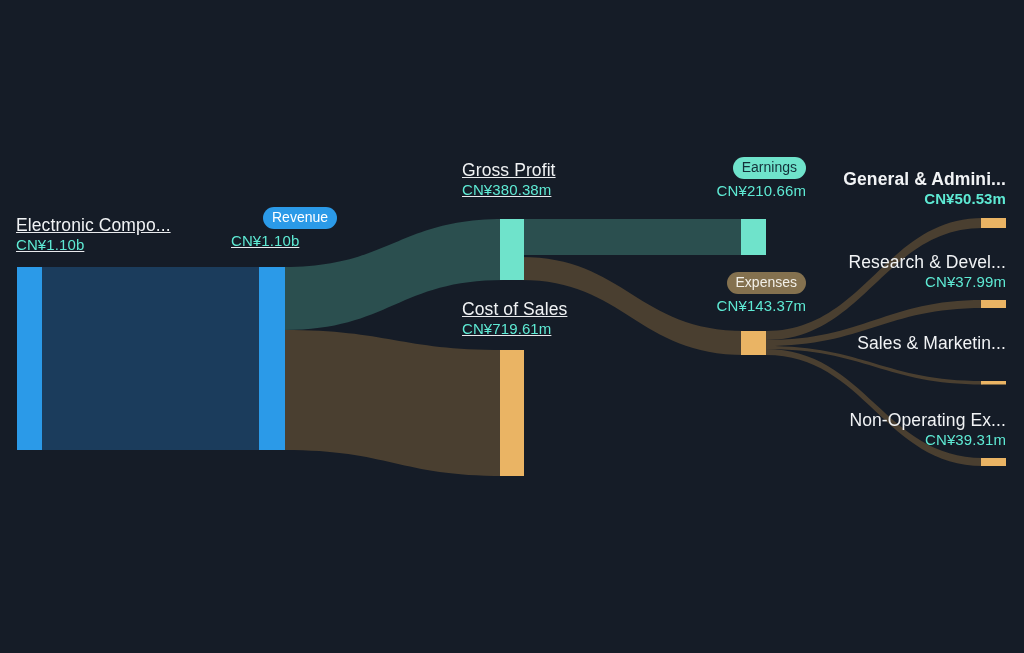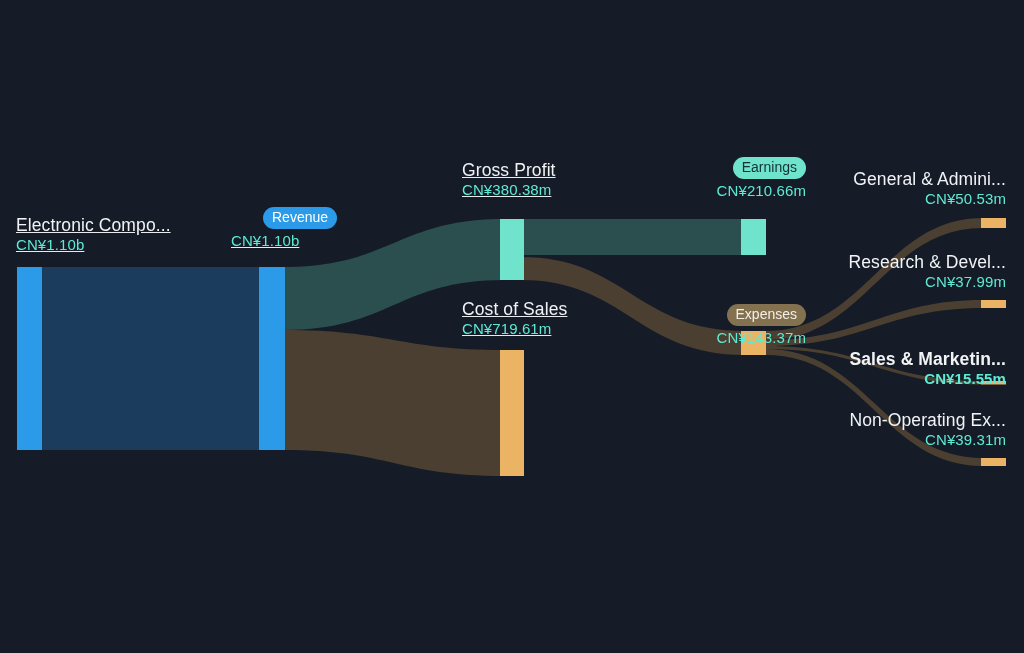--- a/index.html
+++ b/index.html
@@ -148,40 +148,39 @@
     <div class="node-value">CN¥719.61m</div>
   </div>
 
   <div class="label-group align-right" style="right:218px; top:157px;">
     <div>
       <span class="badge badge-earnings">Earnings</span>
     </div>
     <div class="node-value" style="margin-top:3px;">CN¥210.66m</div>
   </div>
 
-  <div class="label-group align-right" style="right:218px; top:272px;margin-top:32px;">
+  <div class="label-group align-right" style="right:218px; top:272px;">
     <div>
       <span class="badge badge-expenses">Expenses</span>
     </div>
     <div class="node-value" style="margin-top:3px;">CN¥143.37m</div>
   </div>
 
-  <div class="label-group align-right" style="right:18px; top:169px;">
+  <div class="label-group align-right" style="right:18px; top:169px;font-weight:bold;">
     <div class="node-title">General &amp; Admini...</div>
     <div class="node-value">CN¥50.53m</div>
   </div>
 
   <div class="label-group align-right" style="right:18px; top:252px;">
     <div class="node-title">Research &amp; Devel...</div>
     <div class="node-value">CN¥37.99m</div>
   </div>
 
-  <div class="label-group align-right" style="right:18px; top:349px;font-weight:bold;">
+  <div class="label-group align-right" style="right:18px; top:333px;">
     <div class="node-title">Sales &amp; Marketin...</div>
-    <div class="node-value">CN¥15.55m</div>
   </div>
 
   <div class="label-group align-right" style="right:18px; top:410px;">
     <div class="node-title">Non-Operating Ex...</div>
     <div class="node-value">CN¥39.31m</div>
   </div>
 
 </div>
 
 </body></html>

